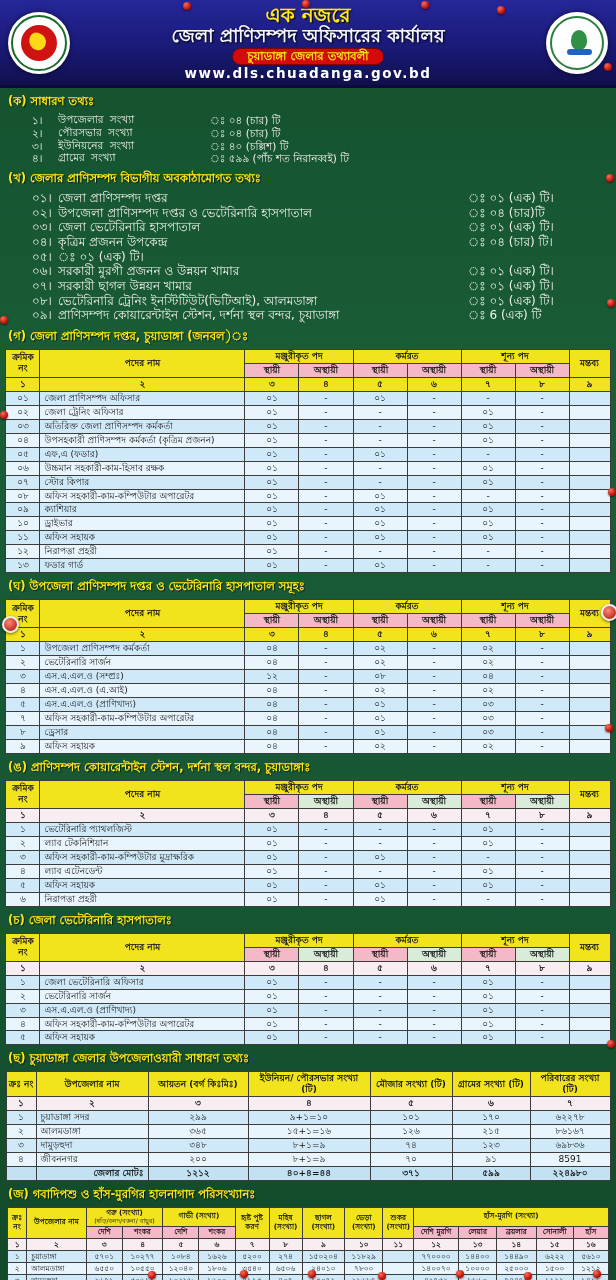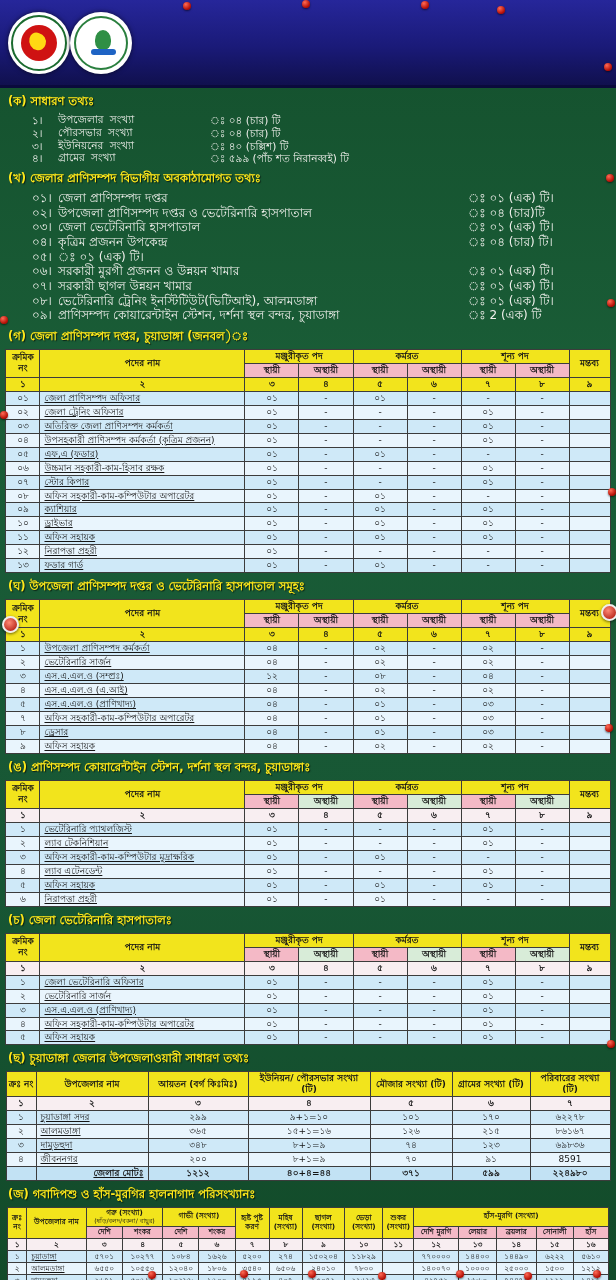--- a/index.html
+++ b/index.html
@@ -38,21 +38,21 @@
     font-size:9px;color:#151515;background:#d9edf9;}
   .tbl th,.tbl td{border:1px solid #3c3c3c;padding:1px 2px;text-align:center;overflow:hidden;line-height:1.22;}
   .tbl td{white-space:nowrap;}
   .tbl thead th{background:#f2e41c;font-weight:bold;}
   .tbl tr.sub th{background:#f4b9c6;font-weight:bold;}
   .tbl.altsub tr.sub th:nth-child(even){background:#d8ecd8;}
   .tbl tr.digits td{background:#f2e41c;font-weight:bold;}
   .tbl.paledig tr.digits td{background:#f8eef1;font-weight:bold;}
   .tbl tbody tr:nth-child(odd) td{background:#cfe9f8;}
   .tbl tbody tr:nth-child(even) td{background:#e9f5fd;}
-  .tbl tbody td:nth-child(2){text-align:left;padding-left:4px;text-decoration:underline;}
+  .tbl tbody td:nth-child(2){text-align:left;padding-left:4px;}
   .tbl[data-total="1"] tbody tr:last-child td{font-weight:bold;background:#c2e2f4;}
   .tbl[data-total="1"] tbody tr:last-child td:nth-child(2){text-align:right;padding-right:4px;}
   table.tiny{font-size:7.5px;}
   .tiny th{font-size:7.3px;padding:1px 1px;}
   .xs{font-size:6.3px;font-weight:normal;display:block;line-height:1.05;}
   
   .dot{position:absolute;width:8px;height:8px;border-radius:50%;
     background:radial-gradient(circle at 35% 30%,#ff6a55,#b00b02 70%);box-shadow:0 1px 2px rgba(0,0,0,.55);}
   .pin{position:absolute;width:13px;height:13px;border-radius:50%;border:2px solid #eee;
     background:radial-gradient(circle at 40% 35%,#ff8a75,#a50b02);box-shadow:0 1px 3px rgba(0,0,0,.6);}
@@ -62,20 +62,26 @@
 
 <div class="page">
 
   <div class="masthead">
     <div class="logo">
       <div class="seal-ring"></div>
       <div class="seal-red">
         <div class="seal-map"></div>
       </div>
     </div>
+    <div class="head-center">
+      <div class="t1">এক নজরে</div>
+      <div class="t2">জেলা প্রাণিসম্পদ অফিসারের কার্যালয়</div>
+      <div><span class="badge">চুয়াডাঙ্গা জেলার তথ্যাবলী</span></div>
+      <div class="web">www.dls.chuadanga.gov.bd</div>
+    </div>
     <div class="logo">
       <div class="dls-inner">
         <div class="dls-tree"></div>
         <div class="dls-wave"></div>
       </div>
     </div>
   </div>
 
   <div>
     <div class="sec-title">(ক) সাধারণ তথ্যঃ</div>
@@ -141,21 +147,21 @@
           <span class="val">ঃ ০১ (এক) টি।</span>
         </div>
         <div class="info-line">
           <span class="num">০৮।</span>
           <span class="lab">ভেটেরিনারি ট্রেনিং ইনস্টিটিউট(ভিটিআই), আলমডাঙ্গা</span>
           <span class="val">ঃ ০১ (এক) টি।</span>
         </div>
         <div class="info-line">
           <span class="num">০৯।</span>
           <span class="lab">প্রাণিসম্পদ কোয়ারেন্টাইন স্টেশন, দর্শনা স্থল বন্দর, চুয়াডাঙ্গা</span>
-          <span class="val">ঃ 2 (এক) টি</span>
+          <span class="val">ঃ 6 (এক) টি</span>
         </div>
       </div>
   </div>
 
   <div>
     <div class="sec-title">(গ) জেলা প্রাণিসম্পদ দপ্তর, চুয়াডাঙ্গা (জনবল)ঃ</div>
     <table class="tbl">
       <colgroup>
           <col style="width:34px">
           <col style="width:205px">

